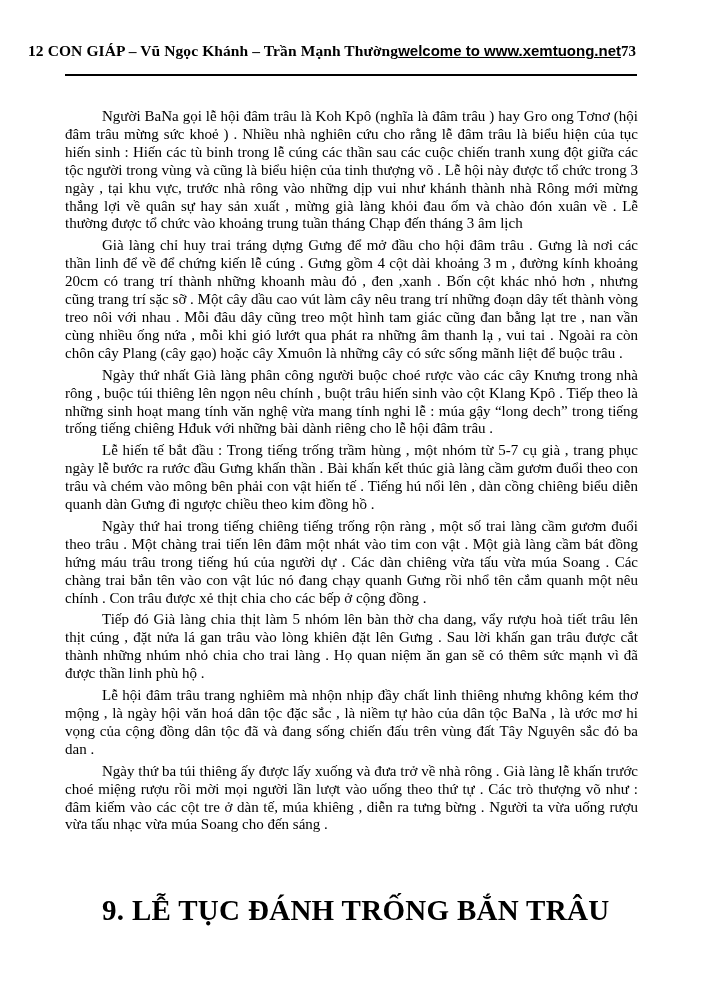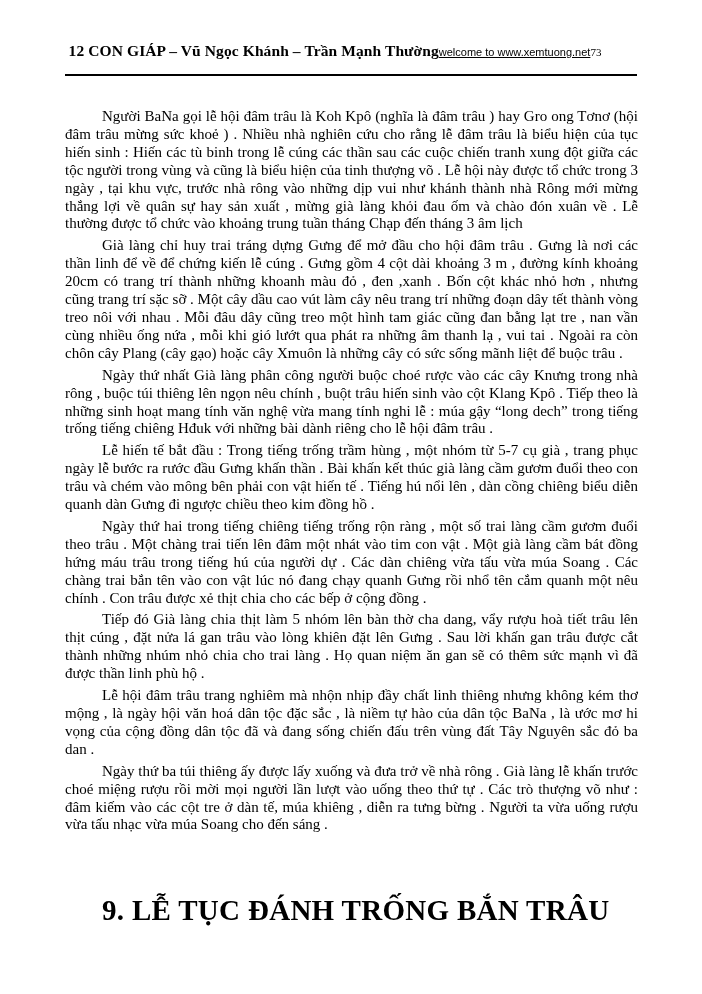--- a/index.html
+++ b/index.html
@@ -12,32 +12,33 @@
     background: #ffffff;
     overflow: hidden;
     color: #000000;
   }
   .header {
     position: absolute;
     left: 28px;
     right: 60px;
     top: 42px;
     display: flex;
-    justify-content: center;
+    justify-content: flex-start;
     align-items: baseline;
     white-space: nowrap;
   }
   .book-title {
     font-family: "Liberation Serif", serif;
     font-weight: bold;
     font-size: 15.5px;
     letter-spacing: 0.1px;
   }
   .header-right {
-    font-size: 11px;
+    font-size: 15px;
+    font-weight: bold;
   }
   .watermark-link {
     font-family: "Liberation Sans", sans-serif;
     color: #000000;
     text-decoration: underline;
     cursor: pointer;
   }
   .page-number {
     font-family: "Liberation Serif", serif;
     text-decoration: none;

